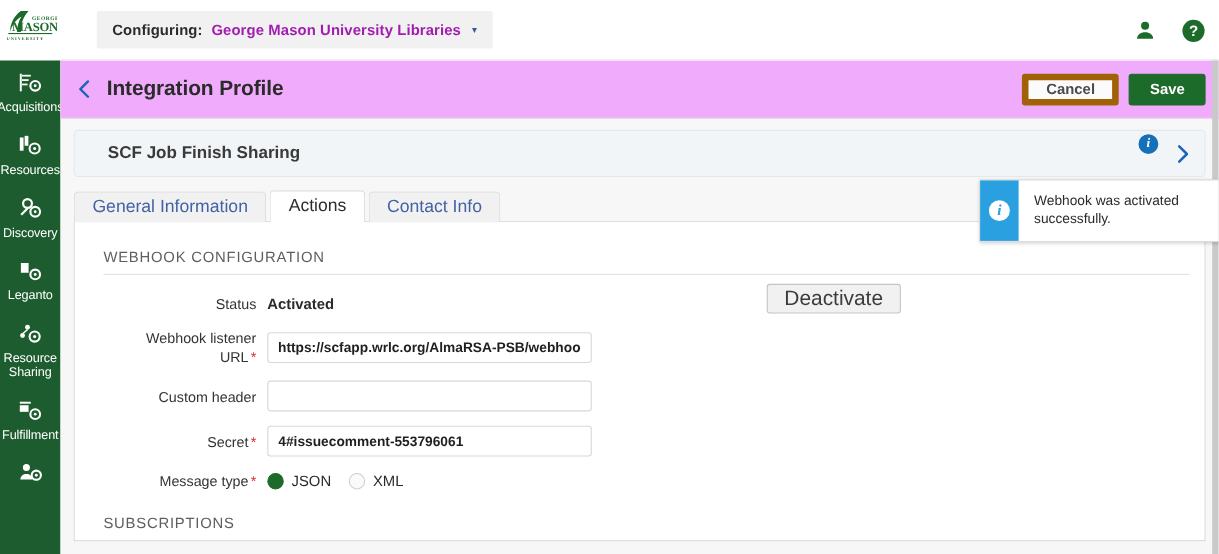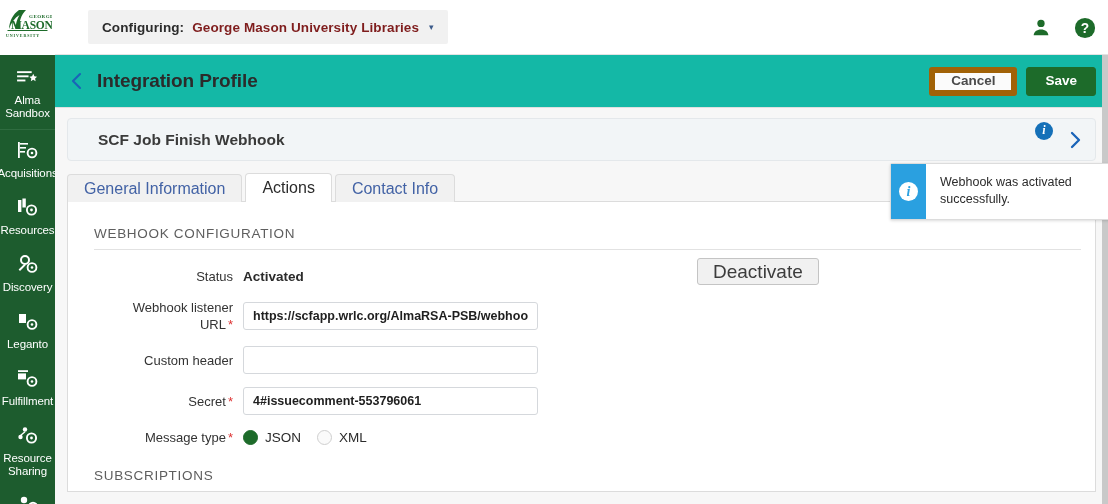--- a/index.html
+++ b/index.html
@@ -53,21 +53,21 @@
     gap: 8px;
   }
   .config-label {
     font-size: 13.5px;
     color: #2b2b2b;
     font-weight: bold;
     letter-spacing: 0.1px;
   }
   .config-value {
     font-size: 13.5px;
-    color: #7f1d1d;
+    color: #a21caf;
     font-weight: bold;
     letter-spacing: 0.1px;
   }
   .config-caret {
     color: #3b5a8a;
     font-size: 9px;
     margin-left: 2px;
     line-height: 1;
   }
 
@@ -120,21 +120,21 @@
     top: 55px; left: 55px;
     width: 1053px;
     height: 449px;
     background: #f7f7f7;
     overflow: hidden;
   }
 
   .page-header {
     position: relative;
     height: 53px;
-    background: #14b8a6;
+    background: #f0abfc;
     border-bottom: 1px solid #e0e0e0;
     display: flex;
     align-items: center;
     padding-left: 10px;
   }
   .back-chevron {
     width: 24px; height: 24px;
     display: flex; align-items: center; justify-content: center;
     color: #1a63b8;
     cursor: pointer;
@@ -441,32 +441,20 @@
         <svg class="ticon" viewBox="0 0 24 24" aria-hidden="true">
           <circle cx="12" cy="12" r="11" fill="#1d6b2a"></circle>
           <text x="12" y="17.5" text-anchor="middle" font-family="Liberation Sans, sans-serif" font-size="15" font-weight="bold" fill="#ffffff">?</text>
         </svg>
       </span>
     </div>
   </div>
 
   <div class="sidebar">
 
-    <div class="side-item first">
-      <span class="side-icon">
-        <svg width="25" height="25" viewBox="0 0 24 24">
-          <rect x="2" y="5" width="14" height="1.8" fill="#fff"></rect>
-          <rect x="2" y="9" width="11" height="1.8" fill="#fff"></rect>
-          <rect x="2" y="13" width="8" height="1.8" fill="#fff"></rect>
-          <path d="M17.5 7.5l1.1 2.4 2.6.3-1.9 1.8.5 2.6-2.3-1.3-2.3 1.3.5-2.6-1.9-1.8 2.6-.3z" fill="#fff"></path>
-        </svg>
-      </span>
-      <span class="side-label">Alma</span>
-      <span class="side-label">Sandbox</span>
-    </div>
 
     <div class="side-item">
       <span class="side-icon">
         <svg width="24" height="24" viewBox="0 0 24 24">
           <rect x="2" y="3" width="1.8" height="16" fill="#fff"></rect>
           <rect x="4" y="4" width="8" height="1.6" fill="#fff"></rect>
           <rect x="4" y="8" width="6" height="1.6" fill="#fff"></rect>
           <rect x="4" y="12" width="5" height="1.6" fill="#fff"></rect>
           <circle cx="16" cy="14" r="4.4" fill="none" stroke="#fff" stroke-width="1.9"></circle>
           <circle cx="16" cy="14" r="1.3" fill="#fff"></circle>
@@ -506,41 +494,41 @@
           <circle cx="16" cy="14.5" r="4.4" fill="none" stroke="#fff" stroke-width="1.9"></circle>
           <circle cx="16" cy="14.5" r="1.3" fill="#fff"></circle>
         </svg>
       </span>
       <span class="side-label">Leganto</span>
     </div>
 
     <div class="side-item">
       <span class="side-icon">
         <svg width="24" height="24" viewBox="0 0 24 24">
-          <rect x="2" y="3.2" width="10" height="1.8" fill="#fff"></rect>
-          <rect x="2" y="6.4" width="8" height="6" fill="#fff"></rect>
-          <circle cx="16" cy="14.5" r="4.4" fill="none" stroke="#fff" stroke-width="1.9"></circle>
-          <circle cx="16" cy="14.5" r="1.3" fill="#fff"></circle>
-        </svg>
-      </span>
-      <span class="side-label">Fulfillment</span>
-    </div>
-
-    <div class="side-item">
-      <span class="side-icon">
-        <svg width="24" height="24" viewBox="0 0 24 24">
           <circle cx="9" cy="5.5" r="2.2" fill="#fff"></circle>
           <circle cx="4.5" cy="13" r="2.2" fill="#fff"></circle>
           <path d="M9 7.7 L4.8 11.2" stroke="#fff" stroke-width="1.4"></path>
           <circle cx="15.5" cy="14" r="4.6" fill="none" stroke="#fff" stroke-width="1.9"></circle>
           <circle cx="15.5" cy="14" r="1.4" fill="#fff"></circle>
         </svg>
       </span>
       <span class="side-label">Resource</span>
       <span class="side-label">Sharing</span>
+    </div>
+
+    <div class="side-item">
+      <span class="side-icon">
+        <svg width="24" height="24" viewBox="0 0 24 24">
+          <rect x="2" y="3.2" width="10" height="1.8" fill="#fff"></rect>
+          <rect x="2" y="6.4" width="8" height="6" fill="#fff"></rect>
+          <circle cx="16" cy="14.5" r="4.4" fill="none" stroke="#fff" stroke-width="1.9"></circle>
+          <circle cx="16" cy="14.5" r="1.3" fill="#fff"></circle>
+        </svg>
+      </span>
+      <span class="side-label">Fulfillment</span>
     </div>
 
     <div class="side-item">
       <span class="side-icon">
         <svg width="24" height="24" viewBox="0 0 24 24">
           <circle cx="8" cy="6" r="3.2" fill="#fff"></circle>
           <path d="M2.5 17c0-3.2 2.6-5 5.5-5s5.5 1.8 5.5 5z" fill="#fff"></path>
           <circle cx="17" cy="13" r="4.2" fill="none" stroke="#fff" stroke-width="1.9"></circle>
           <circle cx="17" cy="13" r="1.3" fill="#fff"></circle>
         </svg>
@@ -558,21 +546,21 @@
       </span>
       <span class="page-title">Integration Profile</span>
 
       <div class="header-actions">
         <span class="btn btn-cancel">Cancel</span>
         <span class="btn btn-save">Save</span>
       </div>
     </div>
 
     <div class="record-bar">
-      <span class="record-title">SCF Job Finish Webhook</span>
+      <span class="record-title">SCF Job Finish Sharing</span>
       <div class="record-right">
         <span class="info-badge">i</span>
         <span class="fwd-chevron">
           <svg width="16" height="18" viewBox="0 0 16 18">
             <path d="M5 2 L12 9 L5 16" fill="none" stroke="#1a63b8" stroke-width="2.3" stroke-linecap="round" stroke-linejoin="round"></path>
           </svg>
         </span>
       </div>
     </div>
 

